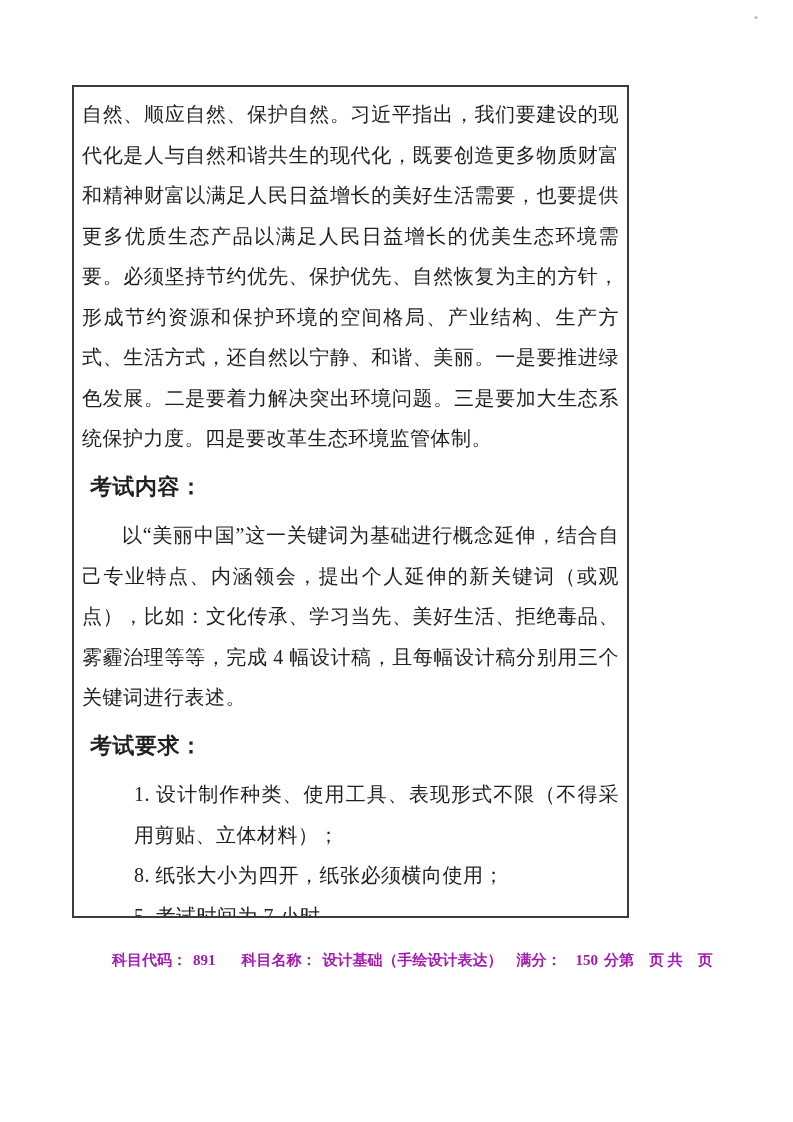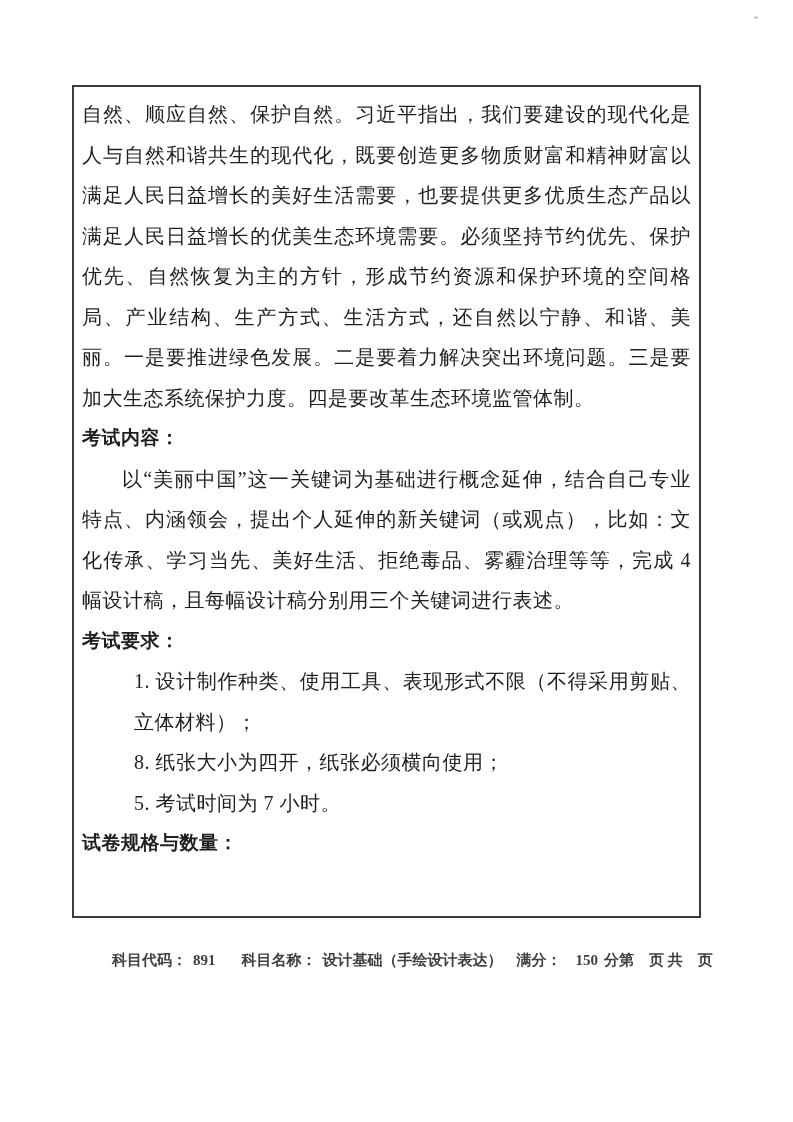--- a/index.html
+++ b/index.html
@@ -22,41 +22,41 @@
     top: 16px;
     width: 4px;
     height: 3px;
     background: #c6c6c6;
     border-radius: 50%;
   }
   .doc-box {
     position: absolute;
     left: 72px;
     top: 85px;
-    width: 629px;
+    width: 557px;
     height: 833px;
     box-sizing: border-box;
     border: 2px solid #3c3c3c;
     padding: 7px 8px 0 8px;
     overflow: hidden;
   }
   .body-par {
     margin: 0;
     font-size: 20px;
     line-height: 40.5px;
     text-align: justify;
     text-justify: inter-character;
     letter-spacing: 0.5px;
   }
   .indent2 {
     text-indent: 2em;
   }
   .sec-heading {
-    margin: 0;
-    font-size: 19px;
+    margin: 8px;
+    font-size: 22px;
     line-height: 40.5px;
     font-weight: bold;
     letter-spacing: 0.5px;
   }
   .req-item {
     margin: 0 0 0 52px;
     font-size: 20px;
     line-height: 40.5px;
     text-align: justify;
     text-justify: inter-character;
@@ -64,21 +64,21 @@
   }
   .doc-footer {
     position: absolute;
     left: 112px;
     top: 948px;
     width: 600px;
     font-size: 15px;
     font-weight: bold;
     line-height: 24px;
     white-space: nowrap;
-    color: #404040;
+    color: #a21caf;
     font-family: Liberation Serif, serif;
   }
   .doc-footer .fld { margin-right: 6px; }
   .doc-footer .gap-lg { margin-right: 26px; }
   .doc-footer .gap-md { margin-right: 14px; }
 </style>
 </head>
 <body>
 
 <span class="scan-artifact"></span>

